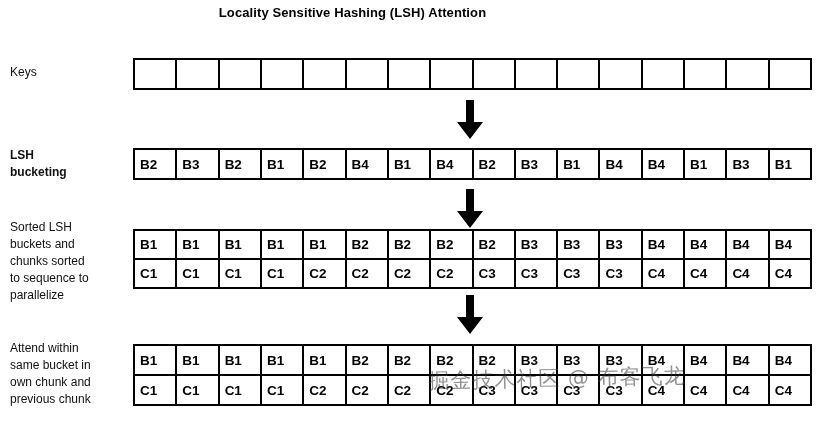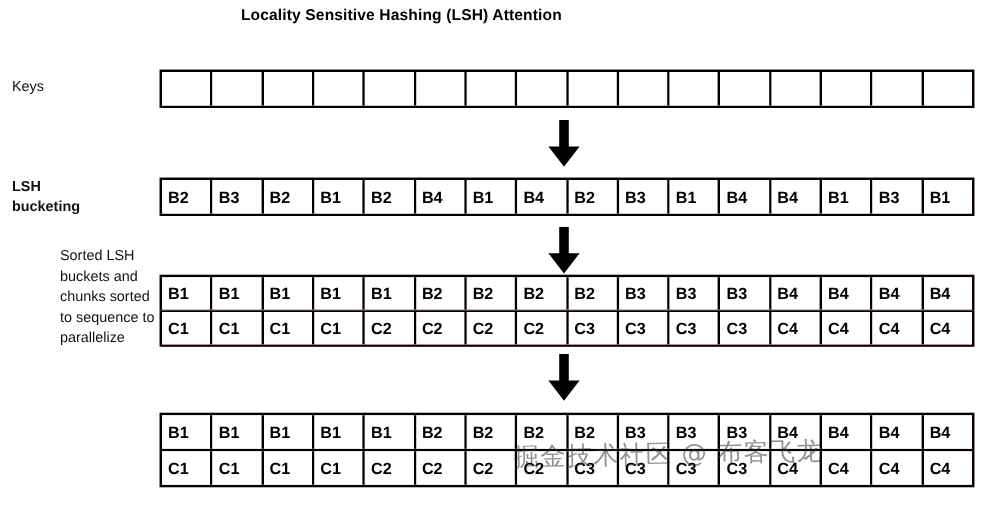--- a/index.html
+++ b/index.html
@@ -23,37 +23,38 @@
   }
   .title {
     position: absolute;
     left: 0;
     top: 5px;
     width: 669px;
     text-align: center;
     font-size: 13px;
     font-weight: bold;
     letter-spacing: 0.1px;
+    padding-left: 18px;
   }
   .row-label {
     position: absolute;
     left: 10px;
     font-size: 12px;
     line-height: 17px;
     color: #111;
     white-space: pre-line;
   }
   .grid {
     position: absolute;
     left: 133px;
     width: 679px;
     box-sizing: border-box;
     border: 2px solid #000;
     display: flex;
-    background: #f9a8d4;
+    background: #4c1d95;
   }
   .grid .cell {
     flex: 1 1 0;
     box-sizing: border-box;
     border-right: 2px solid #000;
     height: 100%;
     display: flex;
     align-items: center;
     padding-left: 5px;
     font-size: 13.5px;
@@ -156,21 +157,21 @@
       <div class="cell">B3</div>
       <div class="cell">B1</div>
     </div>
 
   <div class="arrow" style="top:189px;">
     <svg width="28" height="40" viewBox="0 0 28 40" aria-hidden="true">
       <polygon points="10,0 18,0 18,22 27,22 14,39 1,22 10,22" fill="#000000"></polygon>
     </svg>
   </div>
 
-  <div class="row-label" style="top:205px;margin-left:40px;">Sorted LSH
+  <div class="row-label" style="top:219px;">Sorted LSH
 buckets and
 chunks sorted
 to sequence to
 parallelize</div>
   <div class="stack" style="top:229px;">
     <div class="grid top" id="grid-sorted-buckets" style="height:30px;">
         <div class="cell">B1</div>
         <div class="cell">B1</div>
         <div class="cell">B1</div>
         <div class="cell">B1</div>
@@ -206,20 +207,24 @@
         <div class="cell">C4</div>
       </div>
   </div>
 
   <div class="arrow" style="top:295px;">
     <svg width="28" height="40" viewBox="0 0 28 40" aria-hidden="true">
       <polygon points="10,0 18,0 18,22 27,22 14,39 1,22 10,22" fill="#000000"></polygon>
     </svg>
   </div>
 
+  <div class="row-label" style="top:340px;">Attend within
+same bucket in
+own chunk and
+previous chunk</div>
   <div class="stack" style="top:344px;">
     <div class="grid top" id="grid-attend-buckets" style="height:31px;">
         <div class="cell">B1</div>
         <div class="cell">B1</div>
         <div class="cell">B1</div>
         <div class="cell">B1</div>
         <div class="cell">B1</div>
         <div class="cell">B2</div>
         <div class="cell">B2</div>
         <div class="cell">B2</div>

